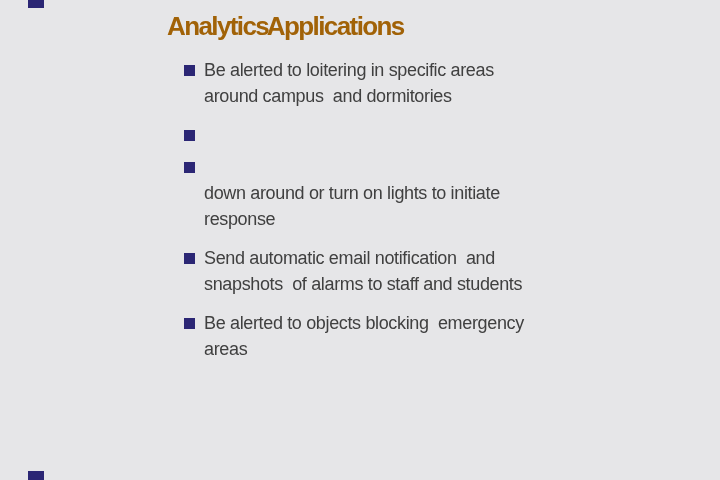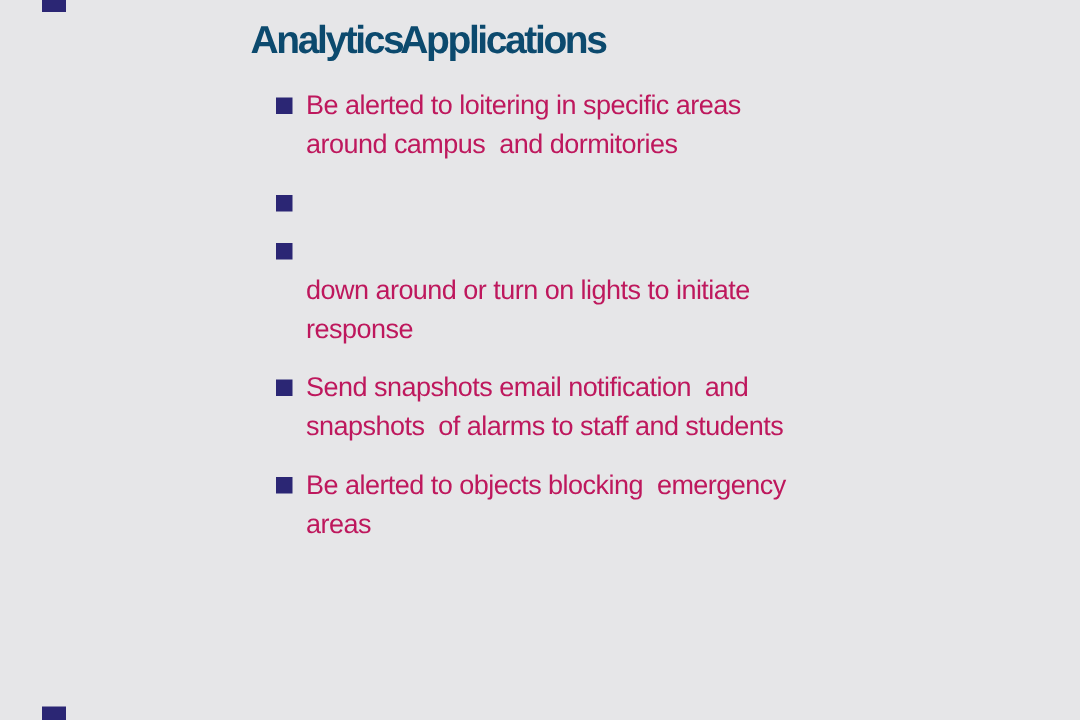--- a/index.html
+++ b/index.html
@@ -23,21 +23,21 @@
   .corner-accent.top { top: 0; height: 8px; }
   .corner-accent.bottom { bottom: 0; height: 9px; }
   .slide-title {
     position: absolute;
     left: 167px;
     top: 11px;
     font-size: 26px;
     font-weight: bold;
     letter-spacing: -1.6px;
     word-spacing: -6px;
-    color: #0c4a6e;
+    color: #a16207;
     white-space: nowrap;
   }
   .bullet-list {
     position: absolute;
     left: 184px;
     top: 57px;
     width: 400px;
   }
   .bullet-item {
     display: flex;
@@ -49,21 +49,21 @@
     width: 11px;
     height: 11px;
     margin-top: 8px;
     margin-right: 9px;
     background: #2b2674;
   }
   .bullet-text {
     font-size: 18px;
     line-height: 26px;
     letter-spacing: -0.35px;
-    color: #be185d;
+    color: #404040;
     white-space: pre-wrap;
   }
 </style>
 </head>
 <body>
 
 <div class="slide">
 
   <div class="corner-accent top"></div>
   <div class="corner-accent bottom"></div>
@@ -81,21 +81,21 @@
       <span class="bullet-square"></span>
     </div>
 
     <div class="bullet-item">
       <span class="bullet-square"></span>
       <div class="bullet-text"><br><span>down around or turn on lights to initiate</span><br><span>response</span></div>
     </div>
 
     <div class="bullet-item">
       <span class="bullet-square"></span>
-      <div class="bullet-text"><span>Send snapshots email notification  and</span><br><span>snapshots  of alarms to staff and students</span></div>
+      <div class="bullet-text"><span>Send automatic email notification  and</span><br><span>snapshots  of alarms to staff and students</span></div>
     </div>
 
 
     <div class="bullet-item">
       <span class="bullet-square"></span>
       <div class="bullet-text"><span>Be alerted to objects blocking  emergency</span><br><span>areas</span></div>
     </div>
 
   </div>
 </div>

